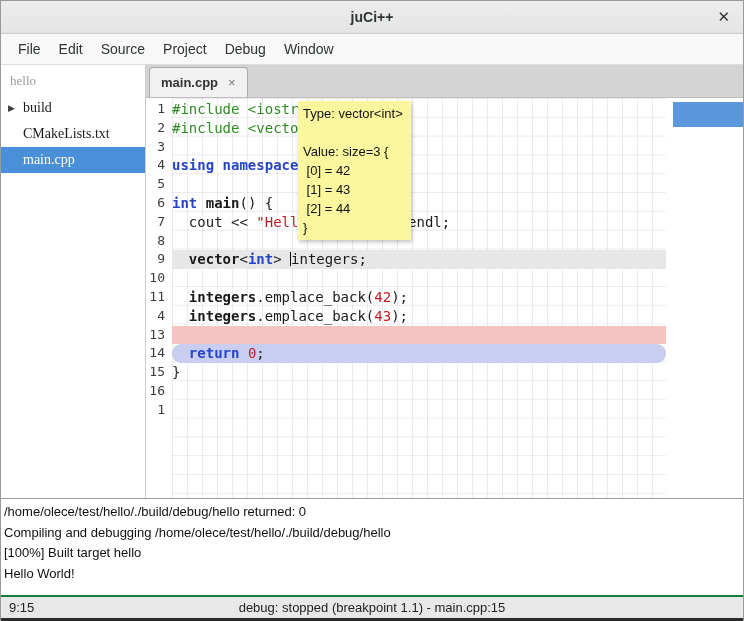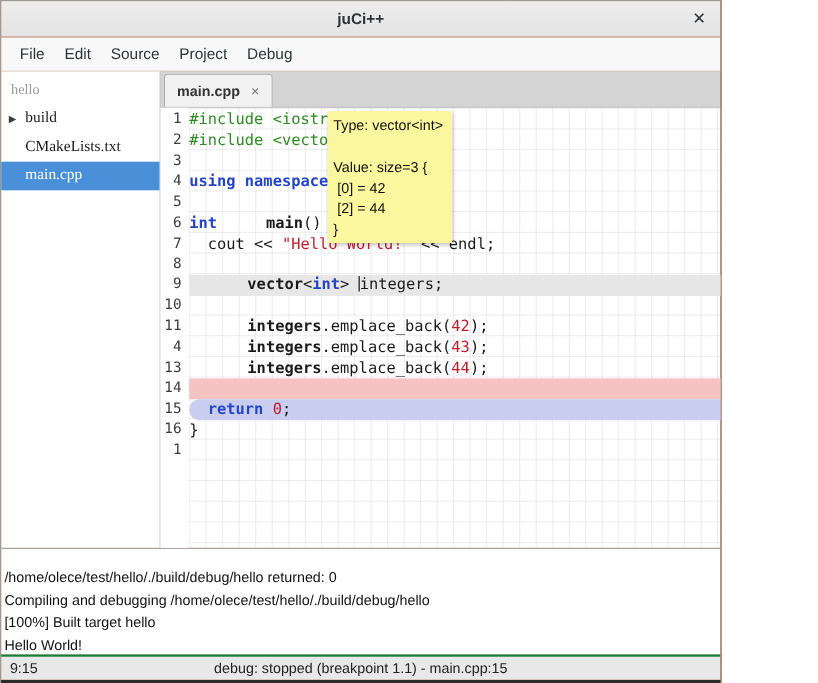--- a/index.html
+++ b/index.html
@@ -1,18 +1,18 @@
 <!DOCTYPE html>
 <html><head>
 <meta charset="utf-8">
 <style>
   * { box-sizing: border-box; margin: 0; padding: 0; }
   body { font-family: "Liberation Sans", sans-serif; background: #ffffff; }
   #window {
-    width: 656px; height: 621px; position: relative; background: #c2410c;
+    width: 744px; height: 621px; position: relative; background: #6d28d9;
     overflow: hidden; border: 1px solid #9a9a9a; border-bottom: none;
   }
   
   .titlebar {
     height: 33px; background: linear-gradient(#ededed, #e4e4e4);
     border-bottom: 1px solid #cfcfcf; position: relative;
     display: flex; align-items: center; justify-content: center;
     font-size: 14px; font-weight: bold; color: #2e3436;
   }
   .close-btn {
@@ -69,42 +69,42 @@
   }
   .code-line {
     height: 18.8px; line-height: 18.8px; white-space: pre;
     font-family: "DejaVu Sans Mono", monospace; font-size: 14px; color: #1a1a1a;
   }
   .code-line.current { background: #e7e7e7; }
   .code-line.breakpoint { background: #f6c3c3; }
   .code-line.debug { background: #c9cdf0; border-radius: 9px; }
   .pp  { color: #2d8c21; }
   .kw  { color: #2544c7; font-weight: bold; }
-  .b   { font-weight: bold; margin-left: 36px; }
+  .b   { font-weight: bold; }
   .str { color: #c01c28; }
   .num { color: #c01c28; }
   .caret {
     display: inline-block; width: 0; border-left: 1px solid #000;
     height: 14px; vertical-align: -2px;
   }
   .right-strip { flex: 1; position: relative; background: #fff; }
   .scroll-thumb {
     position: absolute; top: 4px; left: 7px; right: 0; height: 25px;
     background: #5b97dc;
   }
   .debug-tooltip {
     position: absolute; left: 152px; top: 3px; width: 113px; z-index: 5;
     background: #fbf79e; box-shadow: 1px 2px 4px rgba(0,0,0,0.25);
     padding: 3px 5px; font-size: 13px; color: #111;
   }
   .tooltip-line { min-height: 19px; line-height: 19px; white-space: pre; }
   
   .output-panel {
     height: 97px; border-top: 1px solid #9c9c9c; background: #fff;
-    padding: 16px 3px; font-size: 13px; color: #111; overflow: hidden;
+    padding: 3px 3px; font-size: 13px; color: #111; overflow: hidden;
   }
   .output-line { line-height: 20.5px; white-space: pre; }
   
   .statusbar {
     height: 23px; background: #e8e8e8; border-top: 2px solid #15803d;
     position: relative; display: flex; align-items: center;
     font-size: 13px; color: #222;
   }
   .status-pos { margin-left: 8px; position: relative; z-index: 1; }
   .status-center { position: absolute; left: 0; right: 0; text-align: center; }
@@ -119,20 +119,21 @@
     <span>juCi++</span>
     <span class="close-btn">✕</span>
   </div>
 
   <div class="menubar">
       <div class="menu-item">File</div>
       <div class="menu-item">Edit</div>
       <div class="menu-item">Source</div>
       <div class="menu-item">Project</div>
       <div class="menu-item">Debug</div>
+      <div class="menu-item">Window</div>
     </div>
 
   <div class="main-row">
 
     <div class="sidebar">
       <div class="sidebar-root">hello</div>
       <div>
           <div class="tree-item">
             <span class="expander">▶</span>
             <span>build</span>
@@ -180,34 +181,34 @@
             <div class="code-line"></div>
             <div class="code-line"><span class="kw">using namespace</span><span> std;</span></div>
             <div class="code-line"></div>
             <div class="code-line"><span class="kw">int</span><span> </span><span class="b">main</span><span>() {</span></div>
             <div class="code-line"><span>  cout &lt;&lt; </span><span class="str">"Hello World!"</span><span> &lt;&lt; endl;</span></div>
             <div class="code-line"></div>
             <div class="code-line current"><span>  </span><span class="b">vector</span><span>&lt;</span><span class="kw">int</span><span>&gt; </span><span class="caret"></span><span>integers;</span></div>
             <div class="code-line"></div>
             <div class="code-line"><span>  </span><span class="b">integers</span><span>.emplace_back(</span><span class="num">42</span><span>);</span></div>
             <div class="code-line"><span>  </span><span class="b">integers</span><span>.emplace_back(</span><span class="num">43</span><span>);</span></div>
-            <div class="code-line"><span>  </span><span class="b">integers</span><span>.emplace_back(</span><span class="num">44</span><span>);</span></div>
             <div class="code-line breakpoint"></div>
             <div class="code-line debug"><span>  </span><span class="kw">return</span><span> </span><span class="num">0</span><span>;</span></div>
             <div class="code-line"><span>}</span></div>
             <div class="code-line"></div>
           </div>
         <div class="right-strip">
           <div class="scroll-thumb"></div>
         </div>
         <div class="debug-tooltip">
             <div class="tooltip-line">Type: vector&lt;int&gt;</div>
             <div class="tooltip-line"></div>
             <div class="tooltip-line">Value: size=3 {</div>
             <div class="tooltip-line"> [0] = 42</div>
+            <div class="tooltip-line"> [1] = 43</div>
             <div class="tooltip-line"> [2] = 44</div>
             <div class="tooltip-line">}</div>
           </div>
       </div>
     </div>
 
   </div>
 
   <div class="output-panel">
       <div class="output-line">/home/olece/test/hello/./build/debug/hello returned: 0</div>

